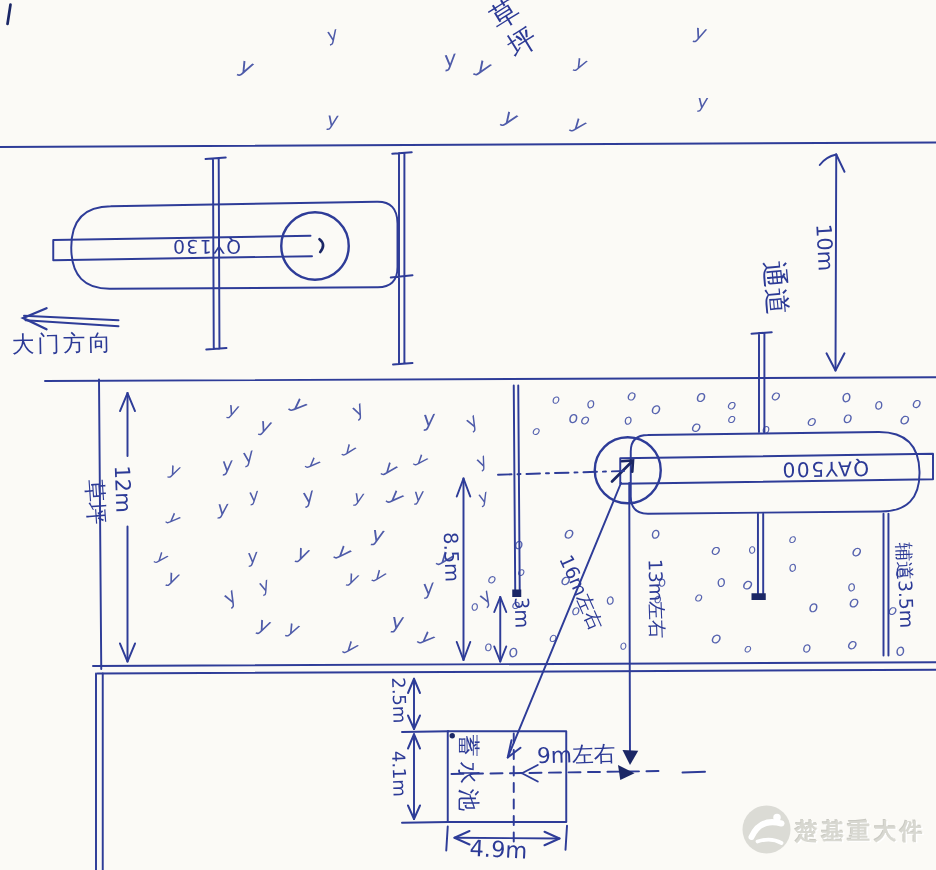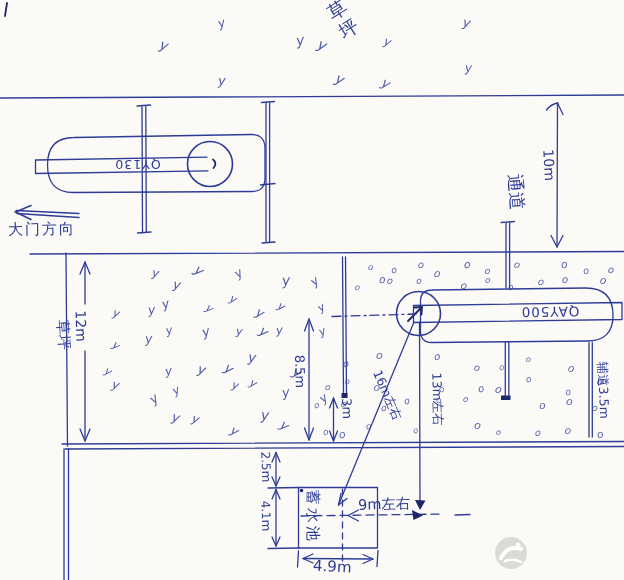--- a/index.html
+++ b/index.html
@@ -285,14 +285,15 @@
   <div class="lbl" style="left:281px;top:508px;width:62px;text-align:center;font-size:15px;letter-spacing:3px;transform:rotate(90deg);">蓄水池</div>
 
   <div class="lbl" style="left:358px;top:496px;font-size:14.5px;transform:rotate(-2deg);">9m左右</div>
 
   <div class="lbl" style="left:245px;top:460px;width:40px;text-align:center;font-size:12px;transform:rotate(88deg);">2.5m</div>
 
   <div class="lbl" style="left:245px;top:509px;width:40px;text-align:center;font-size:12px;transform:rotate(88deg);">4.1m</div>
 
   <div class="lbl" style="left:313px;top:559px;width:60px;font-size:15px;transform:rotate(3deg);">4.9m</div>
 
+  <div class="watermark-text">楚基重大件</div>
 
 </div>
 
 </body></html>

